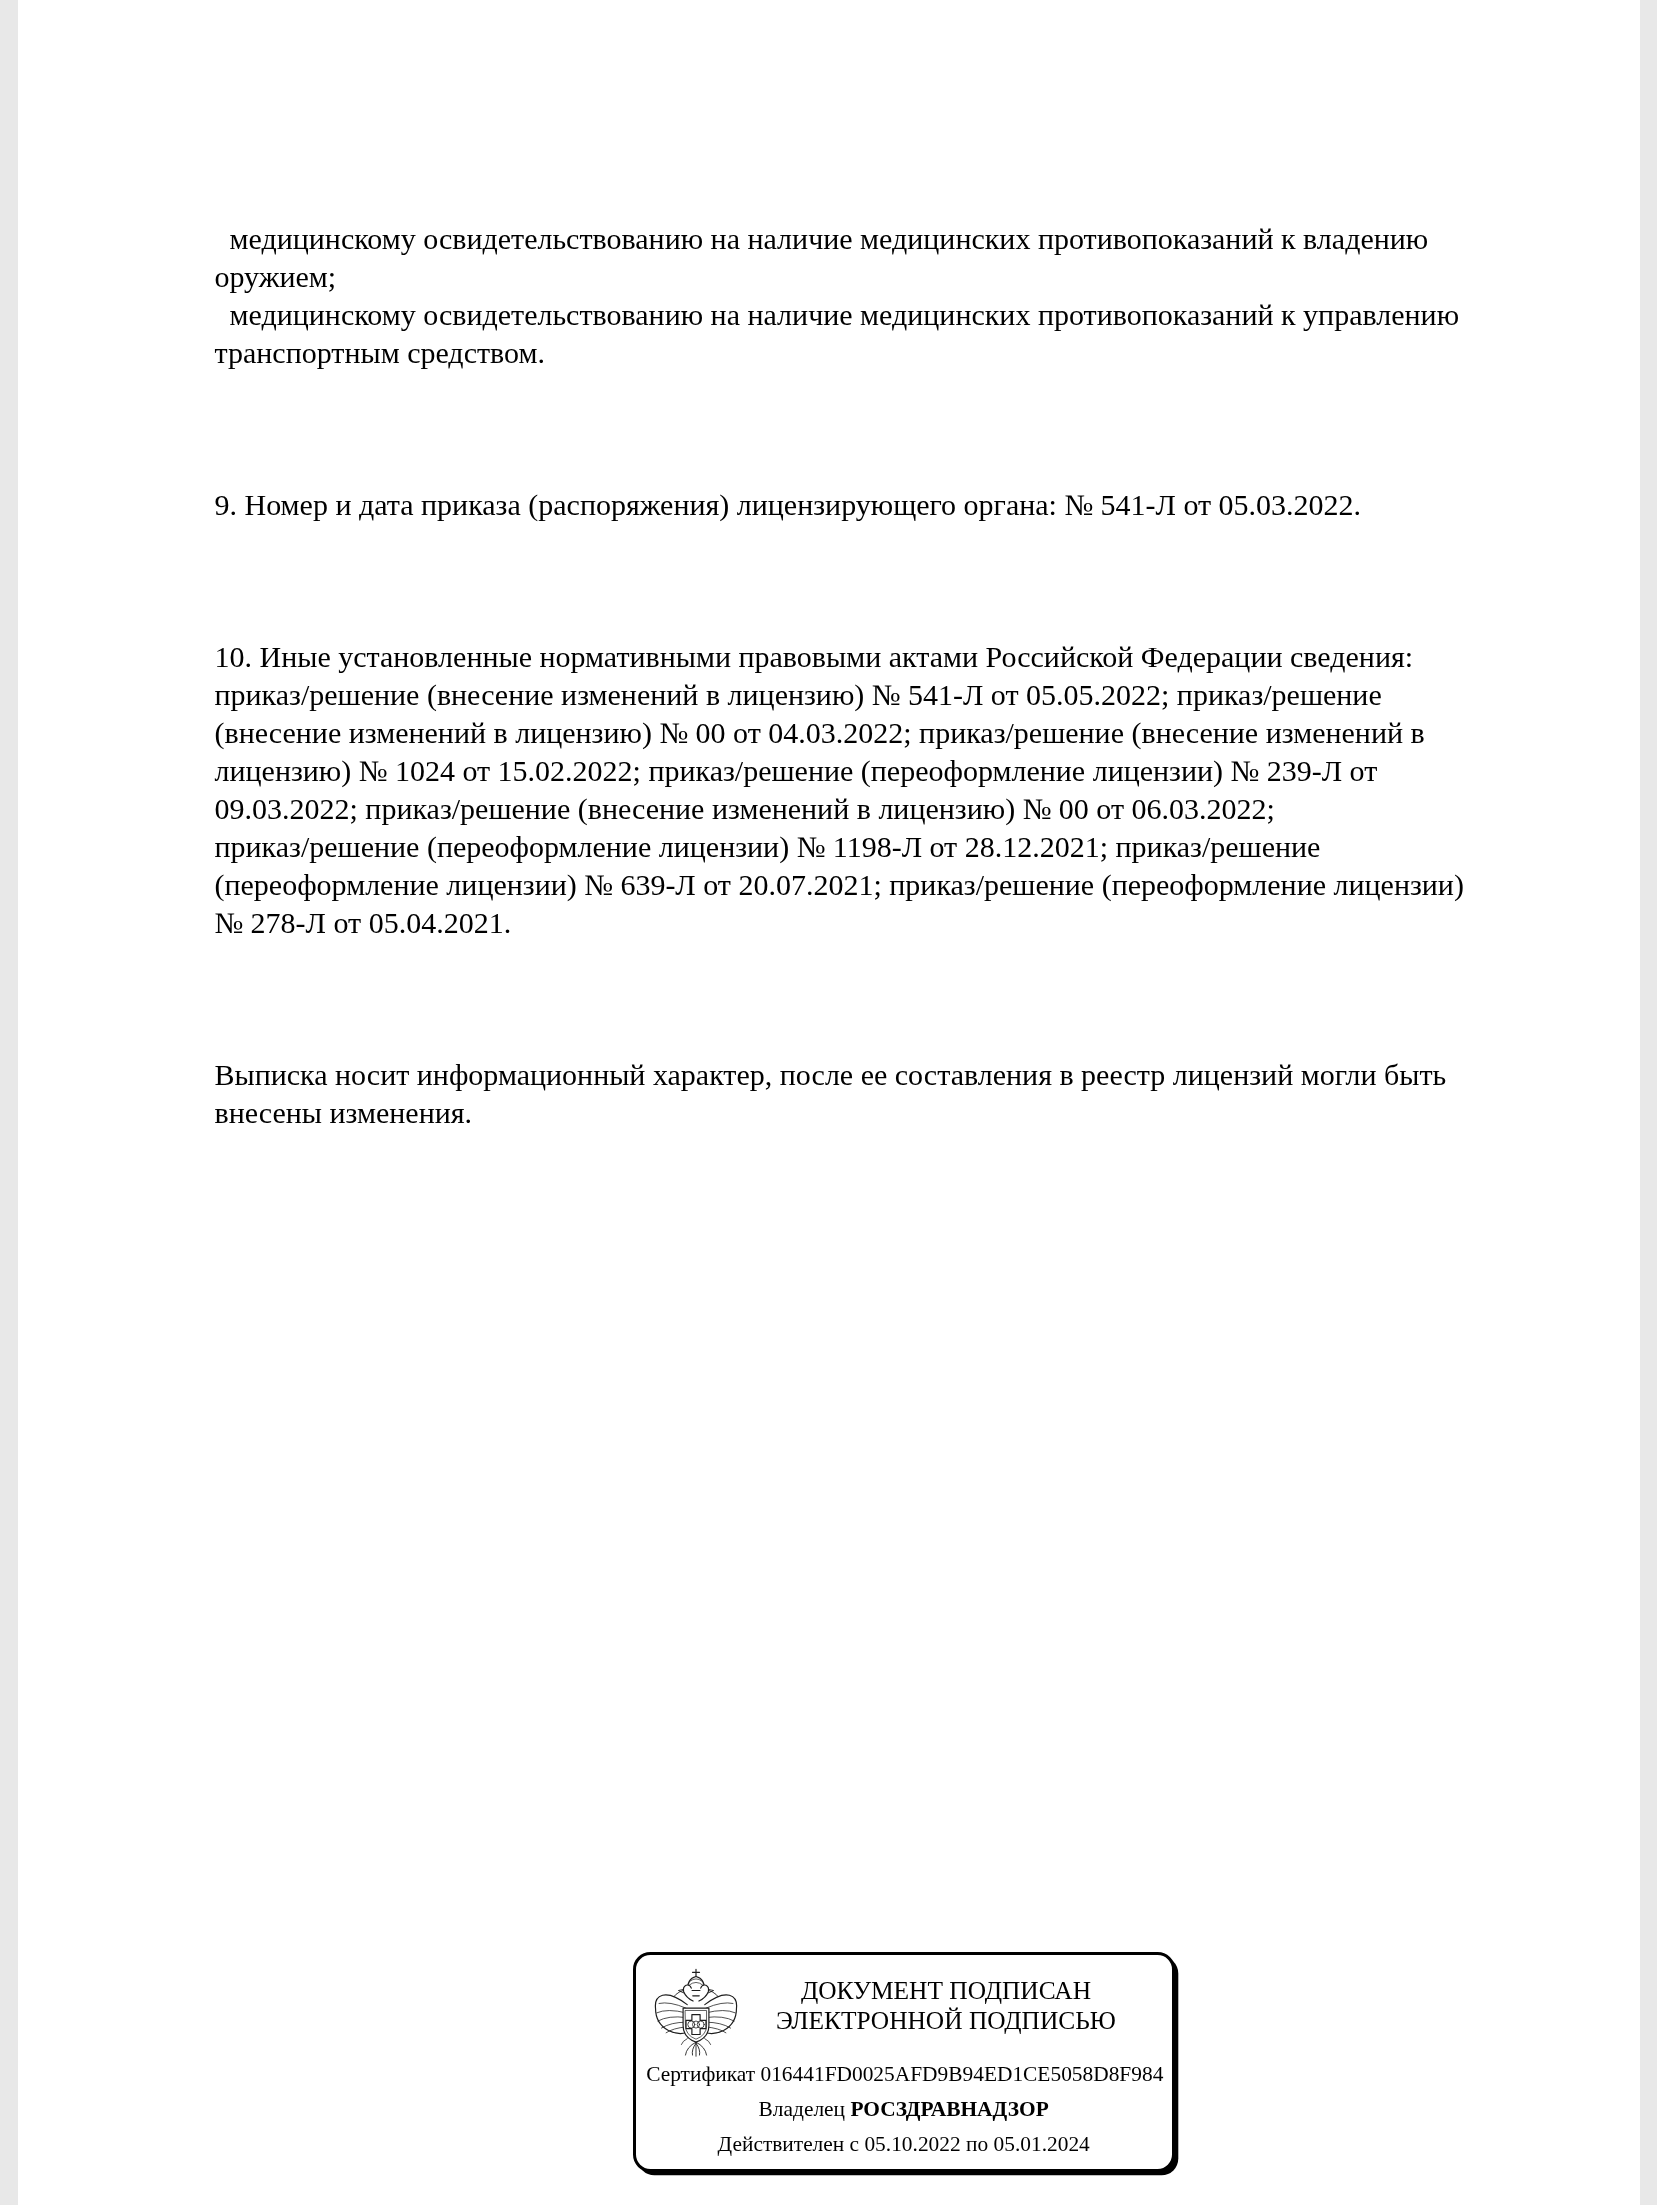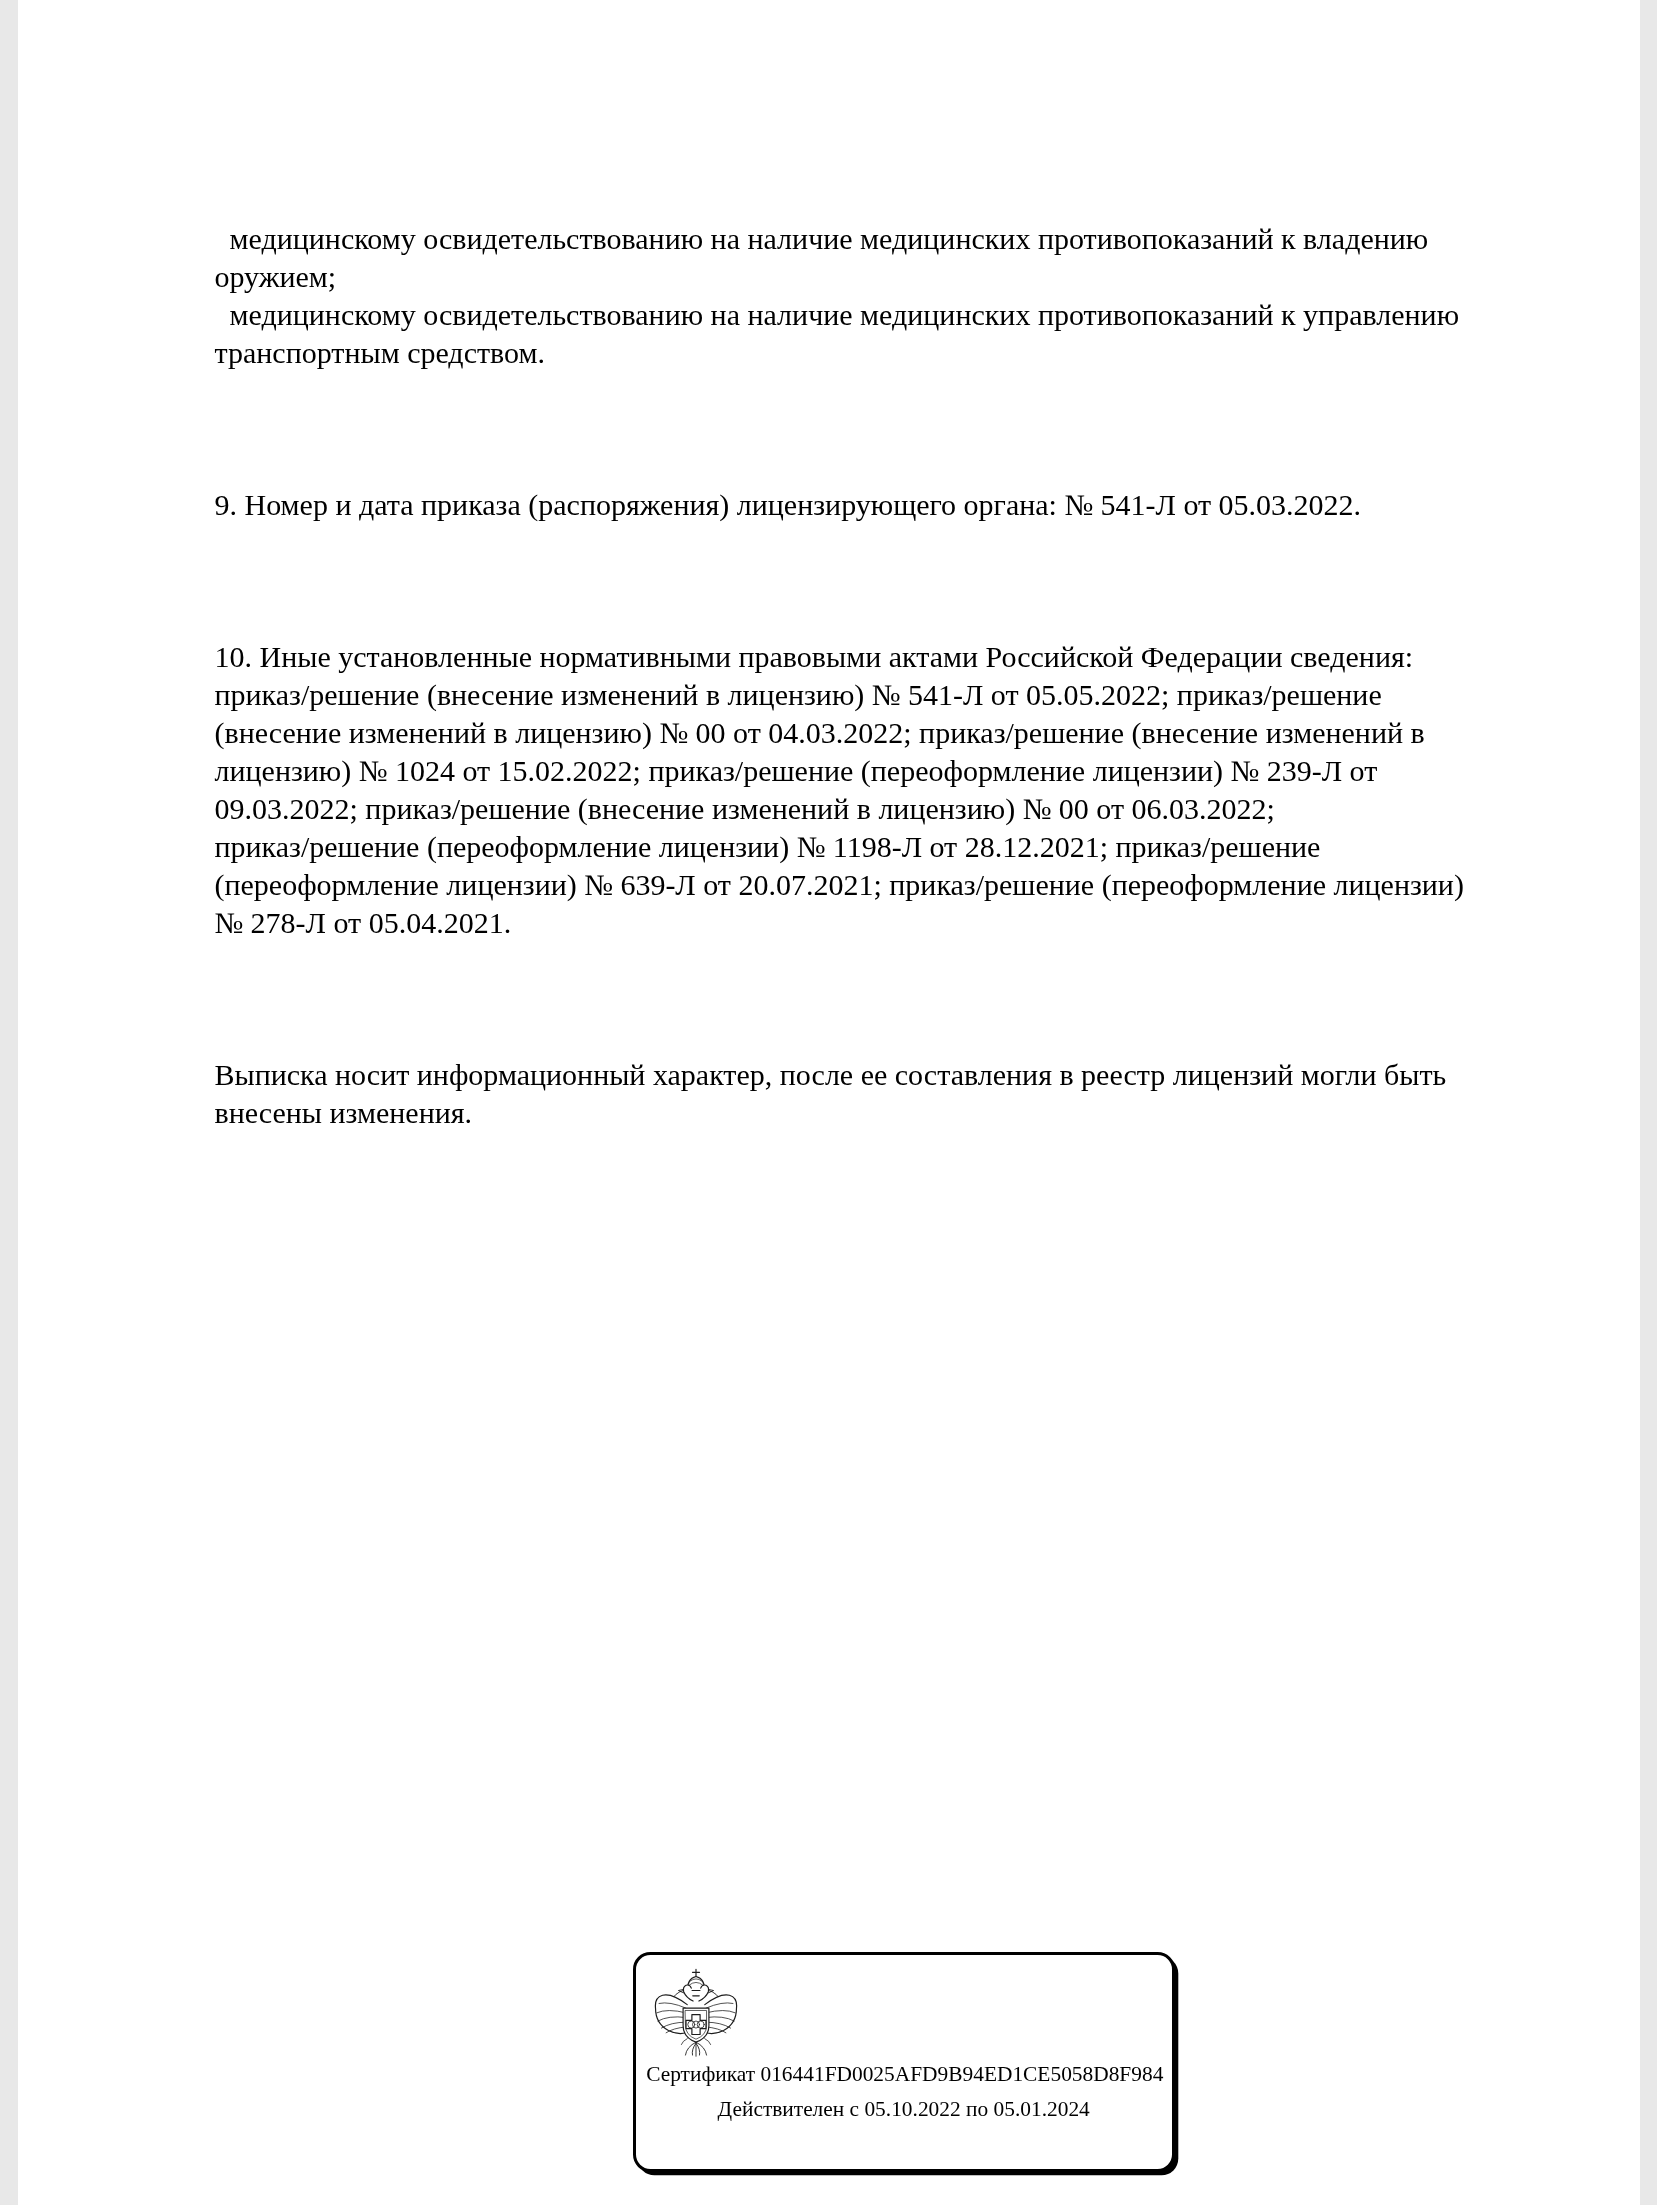--- a/index.html
+++ b/index.html
@@ -120,22 +120,27 @@
           <circle cx="67" cy="98" r="6" stroke-width="1.3"></circle>
           <circle cx="75" cy="98" r="6" stroke-width="1.3"></circle>
           <circle cx="83" cy="98" r="6" stroke-width="1.3"></circle>
 
           <path d="M60 122q-8 4-10 10M90 122q8 4 10 10" stroke-width="1.3"></path>
           <path d="M75 128q-16 8-18 22M75 128q16 8 18 22M75 130v22M75 130q-8 10-6 20M75 130q8 10 6 20" stroke-width="1.5"></path>
         </g>
       </svg>
     </div>
 
+    <div class="stamp-title">
+      <div>ДОКУМЕНТ ПОДПИСАН</div>
+      <div>ЭЛЕКТРОННОЙ ПОДПИСЬЮ</div>
+    </div>
 
     <div class="stamp-info">
       <div class="info-line"><span>Сертификат</span> <span>016441FD0025AFD9B94ED1CE5058D8F984</span></div>
+      <div class="info-line"><span>Владелец</span> <span class="bold">РОСЗДРАВНАДЗОР</span></div>
       <div class="info-line">Действителен с 05.10.2022 по 05.01.2024</div>
     </div>
 
   </div>
 
 </div>
 
 
 </body></html>

